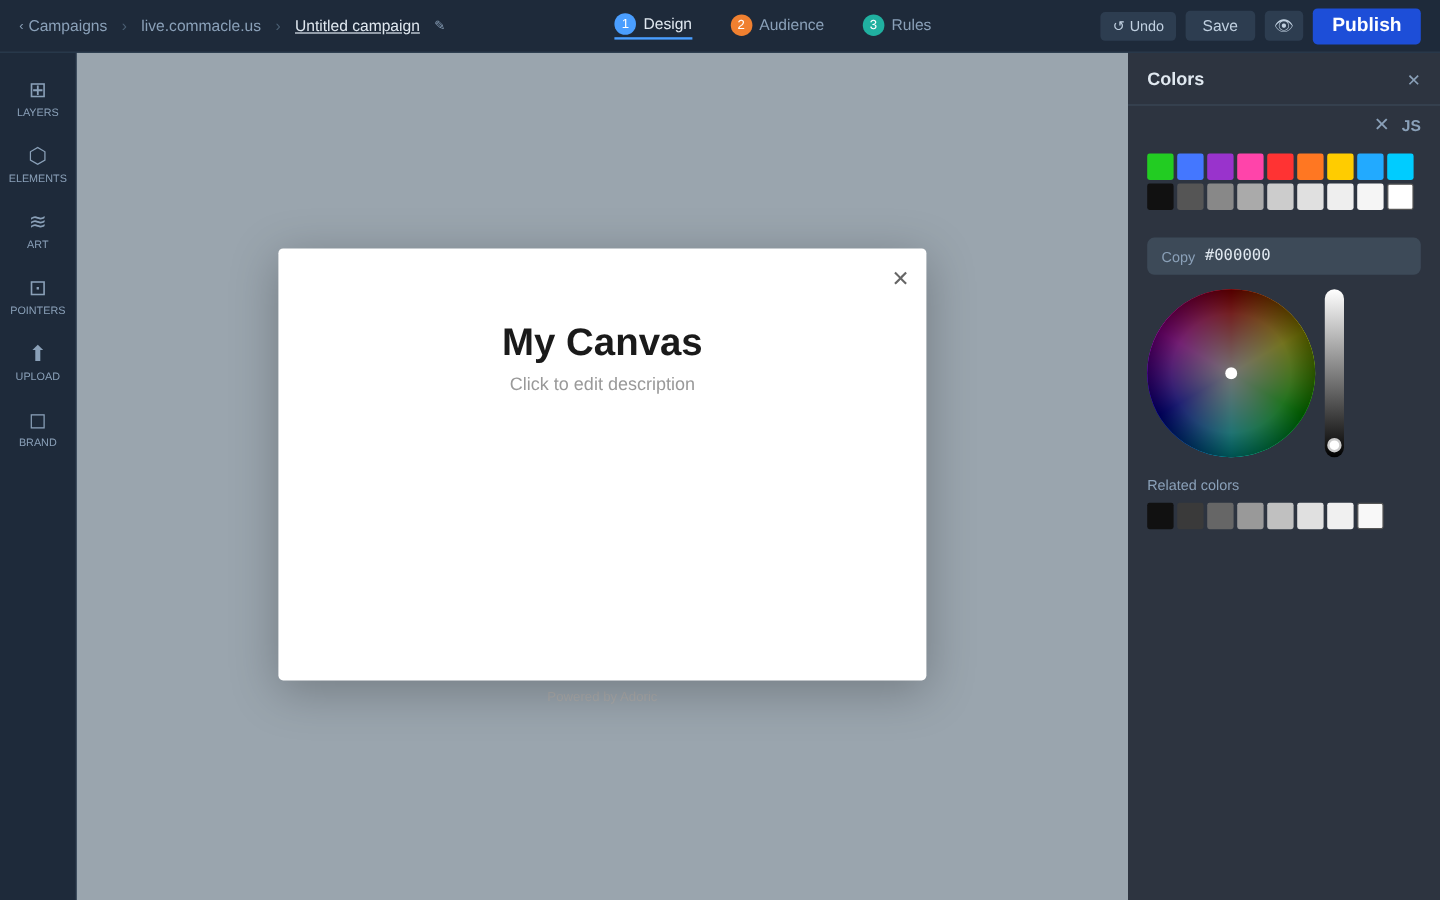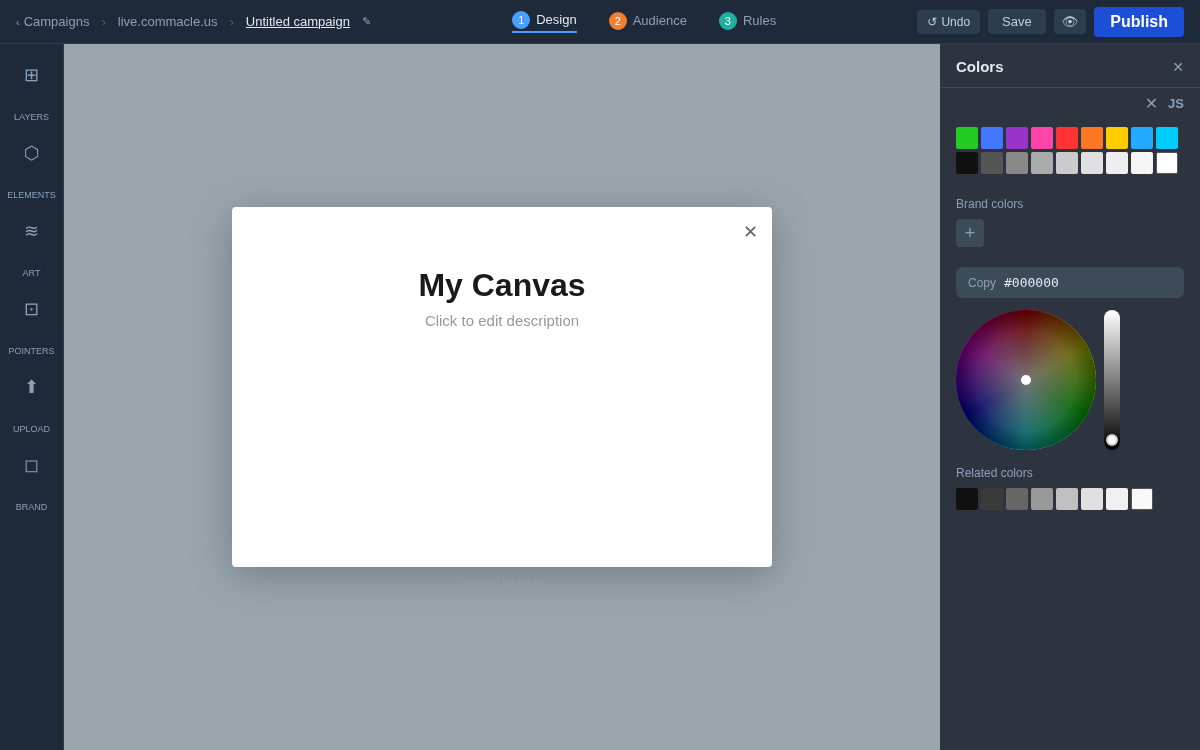--- a/index.html
+++ b/index.html
@@ -51,21 +51,21 @@
       gap: 4px;
       border-right: 1px solid #2d3d50;
       flex-shrink: 0;
     }
     .sidebar-item {
       display: flex; flex-direction: column; align-items: center;
       padding: 8px 4px; border-radius: 6px; cursor: pointer; width: 56px;
       gap: 3px; color: #8aa0b8;
     }
     .sidebar-item .s-icon { font-size: 18px; }
-    .sidebar-item .s-label { font-size: 9px; color: #8aa0b8; text-align: center; margin-top: 23px; }
+    .sidebar-item .s-label { font-size: 9px; color: #8aa0b8; text-align: center; }
 
     
     .canvas-area {
       flex: 1;
       background: #9aa5ae;
       display: flex;
       align-items: center;
       justify-content: center;
       position: relative;
       overflow: hidden;
@@ -310,24 +310,20 @@
         <div class="color-swatch" style="background:#888888;"></div>
         <div class="color-swatch" style="background:#aaaaaa;"></div>
         <div class="color-swatch" style="background:#cccccc;"></div>
         <div class="color-swatch" style="background:#e0e0e0;"></div>
         <div class="color-swatch" style="background:#eeeeee;"></div>
         <div class="color-swatch" style="background:#f5f5f5;"></div>
         <div class="color-swatch" style="background:#ffffff; border: 1px solid #555;"></div>
       </div>
     </div>
 
-    <div class="brand-colors-section">
-      <div class="brand-colors-label">Brand colors</div>
-      <button class="add-brand-btn">+</button>
-    </div>
 
     <div class="color-picker-section">
       <div class="color-input-row">
         <button class="copy-btn">Copy</button>
         <input class="hex-input" value="#000000" style="">
       </div>
       <div class="color-wheel-wrapper">
         <div class="color-wheel-canvas">
           <div class="color-wheel-inner"></div>
           <div class="color-wheel-dark"></div>

